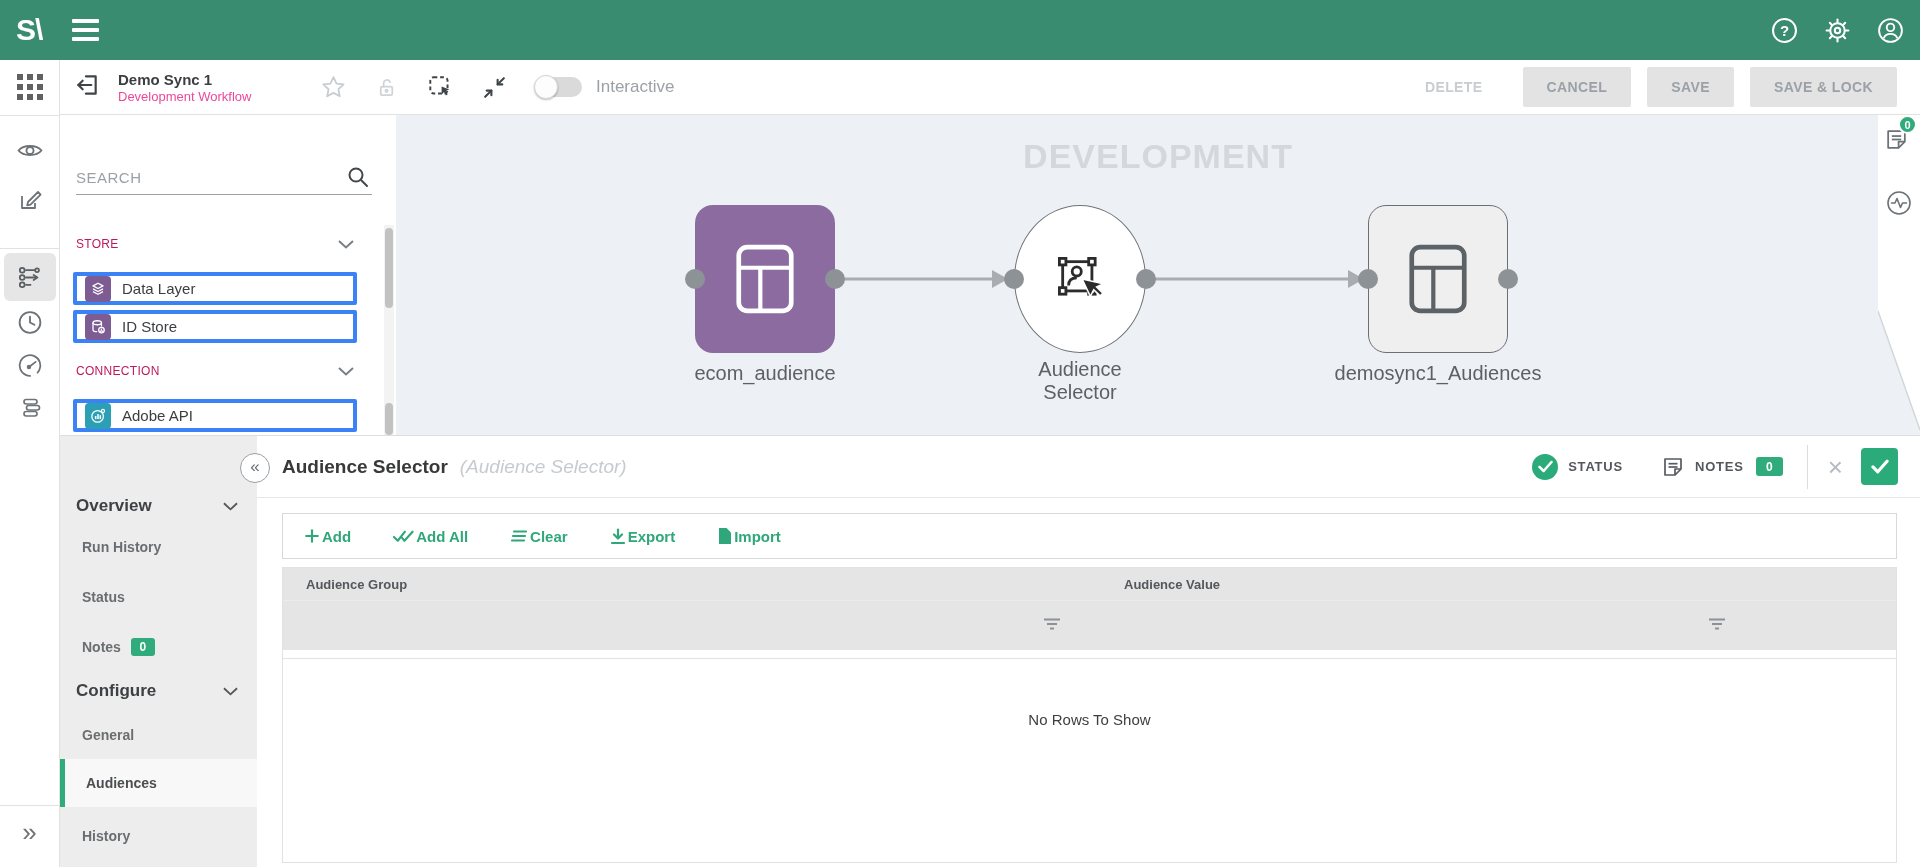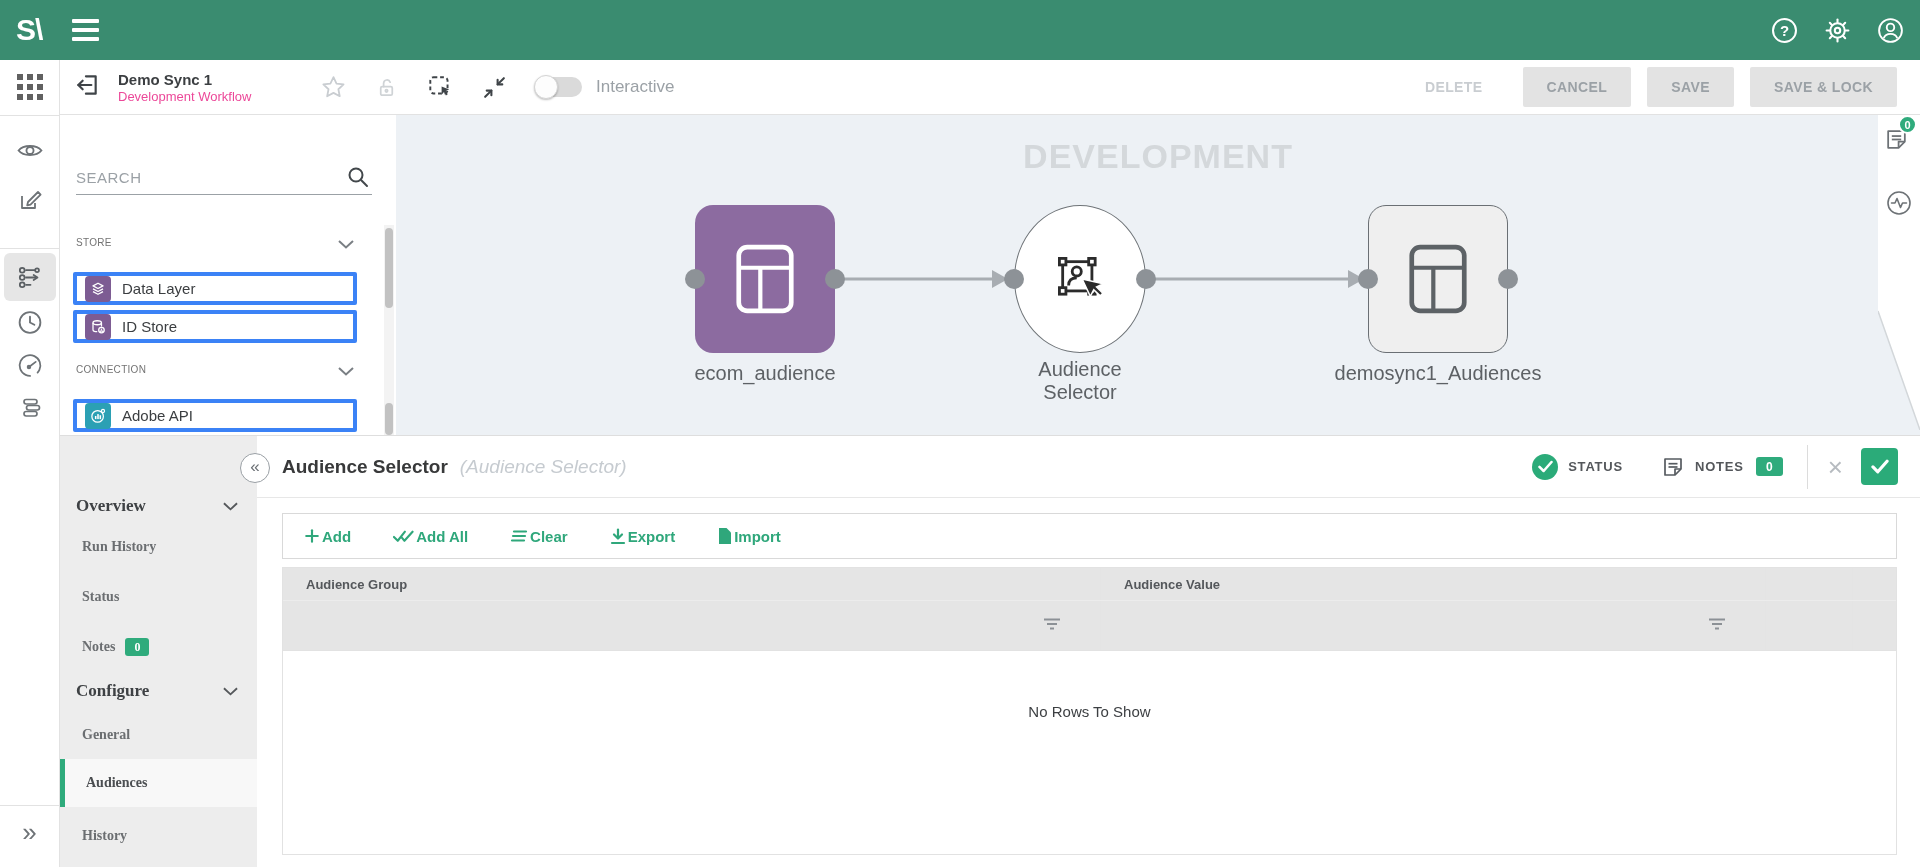--- a/index.html
+++ b/index.html
@@ -37,21 +37,21 @@
   .grid9 { display:grid; grid-template-columns:repeat(3,6px); grid-template-rows:repeat(3,6px); gap:4px; }
   .grid9 span { background:#616161; }
   .rail-selected { position:absolute; left:4px; top:193px; width:52px; height:48px; background:#e6e6e6; border-radius:6px; }
 
   
   .palette { position:absolute; left:60px; top:115px; width:336px; bottom:0; background:#fff; z-index:2; }
   .search-wrap { position:absolute; left:16px; top:48px; width:296px; }
   .search-input { width:100%; border:none; border-bottom:1px solid #9ba1a6; font-size:15px; padding:6px 30px 8px 0; outline:none; letter-spacing:.5px; color:#3c3f42; font-family:inherit; background:transparent; }
   .search-input::placeholder { color:#9ba1a6; letter-spacing:.5px; }
   .search-icon { position:absolute; right:2px; top:2px; cursor:pointer; }
-  .pal-header { position:absolute; left:16px; font-size:10px; color:#737373; letter-spacing:.3px; cursor:pointer; width:300px; }
+  .pal-header { position:absolute; left:16px; font-size:12px; color:#be185d; letter-spacing:.3px; cursor:pointer; width:300px; }
   .pal-header svg { position:absolute; right:22px; top:3px; }
   .pal-row { position:absolute; left:13px; width:284px; height:33px; background:#fff; border:4px solid #3b82f6; border-radius:2px; display:flex; align-items:center; padding-left:8px; cursor:pointer; }
   .pal-row .chip { width:26px; height:26px; border-radius:4px; display:flex; align-items:center; justify-content:center; }
   .chip.purple { background:#7d5c93; }
   .chip.teal { background:#2ba0b4; }
   .pal-row .lbl { margin-left:11px; font-size:15px; color:#3b3e41; }
   .pal-scroll { position:absolute; left:324px; top:110px; width:10px; height:212px; background:#f3f3f3; }
   .pal-thumb { position:absolute; left:1px; width:8px; background:#c2c2c2; border-radius:4px; cursor:pointer; }
 
   
@@ -65,21 +65,21 @@
   .node-label { position:absolute; top:247px; text-align:center; font-size:20px; color:#5d6165; line-height:1.15; z-index:2; }
 
   
   .notch { position:absolute; right:0; top:115px; width:42px; height:315px; z-index:4; }
   .notch svg.bg { position:absolute; left:0; top:0; }
   .notch .n-icon { position:absolute; cursor:pointer; }
   .n-badge { position:absolute; left:20px; top:0px; width:19px; height:19px; background:#2fab7c; border:2px solid #fff; border-radius:50%; color:#fff; font-size:11px; font-weight:bold; display:flex; align-items:center; justify-content:center; }
 
   
   .inspector { position:absolute; left:60px; top:435px; right:0; bottom:0; background:#fff; border-top:1px solid #dedede; z-index:12; }
-  .insp-nav { position:absolute; left:0; top:0; bottom:0; width:197px; background:#ededed;font-family:Liberation Serif, serif; }
+  .insp-nav { position:absolute; left:0; top:0; bottom:0; width:197px; background:#ededed; }
   .nav-head { position:absolute; left:16px; height:30px; display:flex; align-items:center; font-size:17px; font-weight:bold; color:#3e4144; cursor:pointer; width:166px; }
   .nav-head svg { position:absolute; right:4px; }
   .nav-sub { position:absolute; left:22px; height:30px; display:flex; align-items:center; font-size:14px; font-weight:bold; color:#6b6e71; cursor:pointer; }
   .nav-selected { position:absolute; left:0; top:323px; width:197px; height:48px; background:#f8f8f8; cursor:pointer; }
   .nav-selected::before { content:""; position:absolute; left:0; top:0; width:5px; height:48px; background:#2fab7c; }
   .nav-selected .txt { position:absolute; left:26px; top:0; height:48px; display:flex; align-items:center; font-size:14px; font-weight:bold; color:#4b4e51; }
   .badge-pill { display:inline-flex; align-items:center; justify-content:center; min-width:24px; height:18px; padding:0 6px; background:#2fab7c; border-radius:3px; color:#fff; font-size:12px; font-weight:bold; margin-left:10px; }
 
   .insp-main { position:absolute; left:197px; right:0; top:0; bottom:0; }
   .insp-header { position:relative; height:62px; border-bottom:1px solid #e7e7e7; display:flex; align-items:center; }
@@ -100,21 +100,21 @@
 
   .grid-table { margin:8px 0 0 25px; width:1615px; border:1px solid #e2e2e2; }
   .gt-head, .gt-filter { display:flex; background:#e5e5e5; }
   .gt-head { height:32px; }
   .gt-filter { height:50px; border-top:1px solid #ececec; }
   .gt-col1 { width:818px; } .gt-col2 { width:665px; } .gt-col3 { width:87px; } .gt-col4 { flex:1; }
   .gt-cell { position:relative; border-right:1px solid #e4e4e4; display:flex; align-items:center; }
   .gt-cell:last-child { border-right:none; }
   .gt-head .gt-cell { padding-left:23px; font-size:13px; font-weight:bold; color:#54575b; cursor:pointer; }
   .filter-ic { position:absolute; right:40px; top:50%; transform:translateY(-50%); cursor:pointer; }
-  .gt-body { height:204px; background:#fff; border-top:1px solid #e2e2e2; text-align:center; }
+  .gt-body { height:204px; background:#fff; border-top:1px solid #e2e2e2; text-align:center;margin-top:8px; }
   .empty-text { padding-top:52px; font-size:15px; color:#3c3f42; }
 </style>
 </head>
 <body>
 
 <div id="app">
 
   <header class="topbar">
     <div class="logo">S\</div>
     <button class="hamburger">

